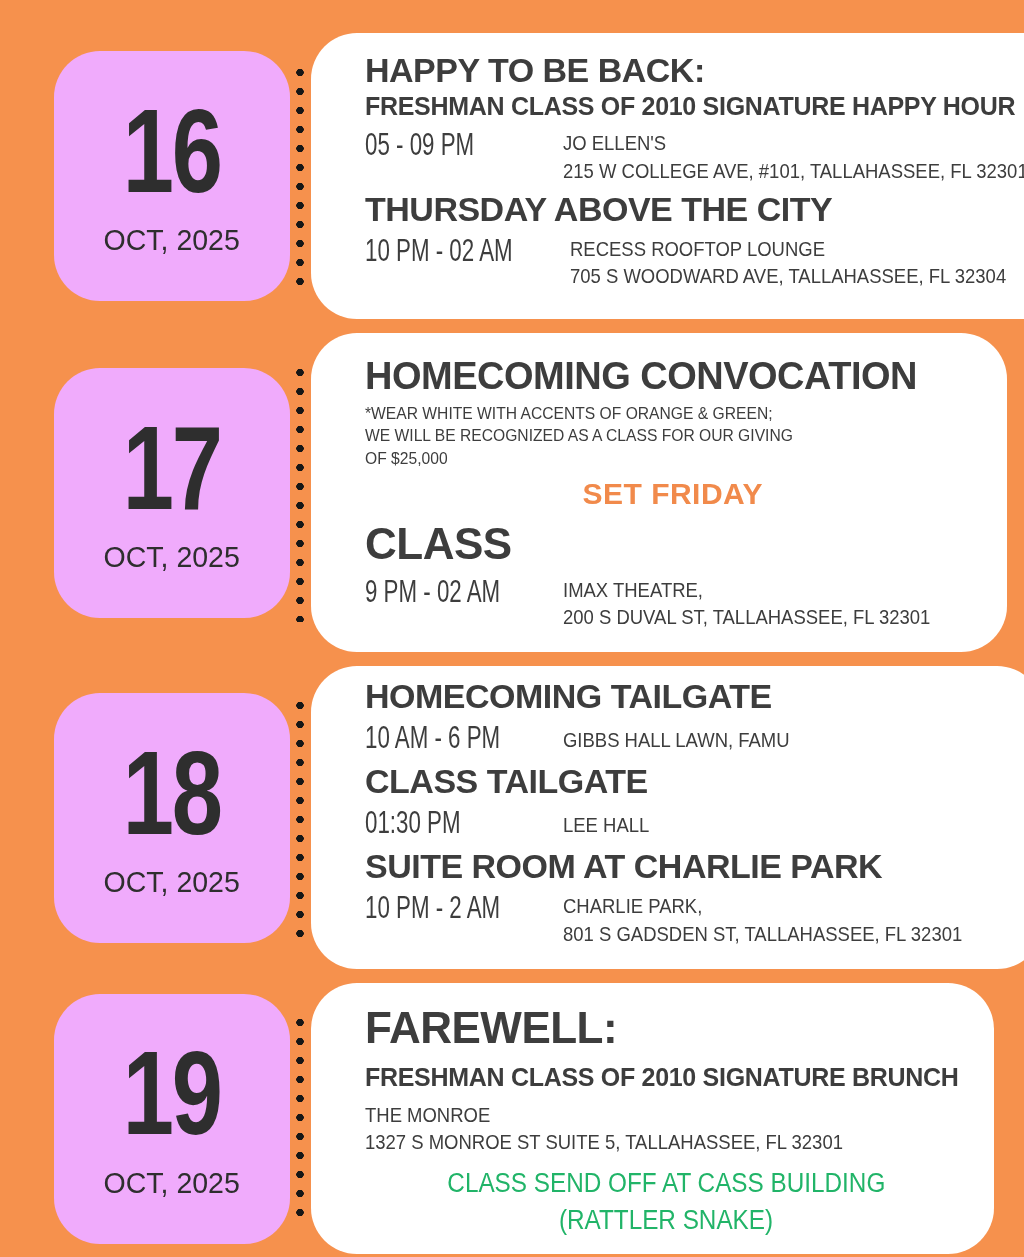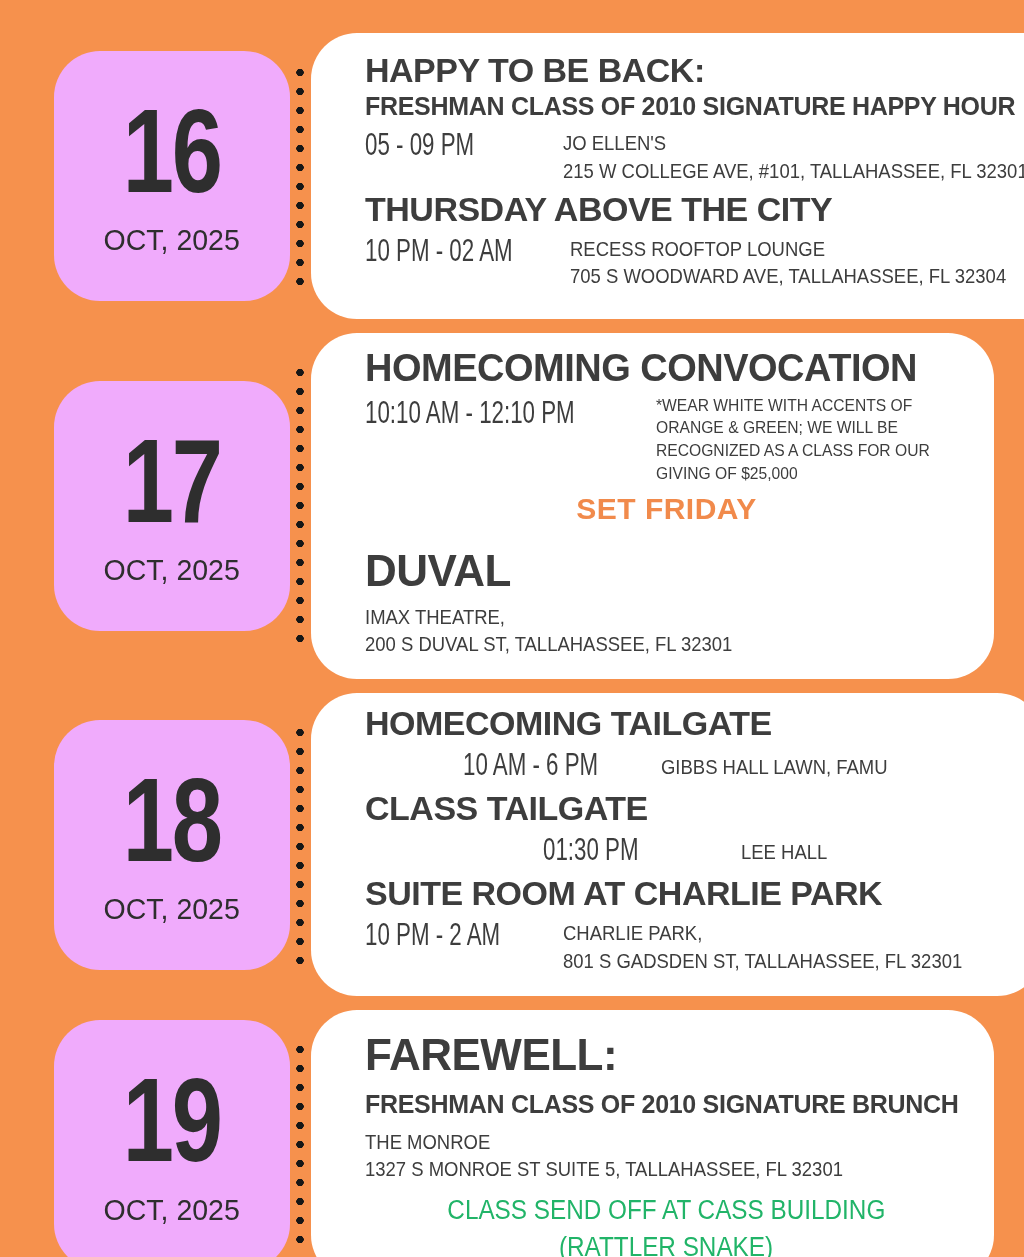--- a/index.html
+++ b/index.html
@@ -64,21 +64,21 @@
   }
   
   .event-card {
     flex: 1;
     background: #FFFFFF;
     border-radius: 46px;
     padding: 18px 26px 16px 54px;
     color: #3D3D3D;
   }
   .card-1 { min-height: 286px; }
-  .card-2 { min-height: 240px; padding-top: 14px; }
+  .card-2 { min-height: 240px; padding-top: 22px; }
   .card-3 { min-height: 250px; padding-top: 11px; }
   .card-4 { min-height: 252px; padding-top: 20px; }
 
   .ev-title {
     font-weight: bold;
     letter-spacing: -0.5px;
     line-height: 1.12;
     color: #3D3D3D;
   }
   .t1 { font-size: 34px; }   
@@ -89,21 +89,21 @@
     font-weight: bold;
     letter-spacing: -0.3px;
     line-height: 1.25;
     margin-top: 2px;
   }
   .time-row {
     display: flex;
     align-items: flex-start;
     margin: 5px 0 6px 0;
   }
-  .time-row.vcenter { align-items: center; justify-content: center; }
+  .time-row.vcenter { align-items: center; }
   .time-col {
     min-width: 198px;
     flex-shrink: 0;
   }
   .time {
     font-size: 31px;
     font-weight: 500;
     white-space: nowrap;
     display: inline-block;
     transform: scaleX(0.72);
@@ -131,21 +131,21 @@
     display: inline-block;
     transform: scaleX(0.92);
     transform-origin: left top;
   }
   .set-friday {
     text-align: center;
     font-size: 30px;
     font-weight: bold;
     color: #F18A4B;
     letter-spacing: 0.5px;
-    margin: 4px 0 20px 0;
+    margin: 4px 0 8px 0;
   }
   .send-off {
     text-align: center;
     color: #21B468;
     font-size: 27px;
     font-weight: 500;
     line-height: 1.35;
     margin-top: 10px;
   }
   .send-off .cond-line {
@@ -188,26 +188,26 @@
 
   <div class="row">
     <div class="date-card">
       <span class="date-number">17</span>
       <span class="date-month">OCT, 2025</span>
     </div>
     <div class="dots"></div>
     <div class="event-card card-2">
       <div class="ev-title t2">HOMECOMING CONVOCATION</div>
       <div class="time-row">
-        <div class="time-col"><span class="time">10:10 AM - 12:10 PM</span></div>
         <div class="note">*WEAR WHITE WITH ACCENTS OF ORANGE &amp; GREEN; WE WILL BE RECOGNIZED AS A CLASS FOR OUR GIVING OF $25,000</div>
       </div>
       <div class="set-friday">SET FRIDAY</div>
-      <div class="ev-title t3">DUVAL</div>
-      <div class="time-row">
+      <div class="ev-title t3">CLASS</div>
+      <div class="time-row">
+        <div class="time-col"><span class="time">9 PM - 02 AM</span></div>
         <div class="place">
           <div class="venue">IMAX THEATRE,</div>
           <div class="address">200 S DUVAL ST, TALLAHASSEE, FL 32301</div>
         </div>
       </div>
     </div>
   </div>
 
   <div class="row">
     <div class="date-card">

